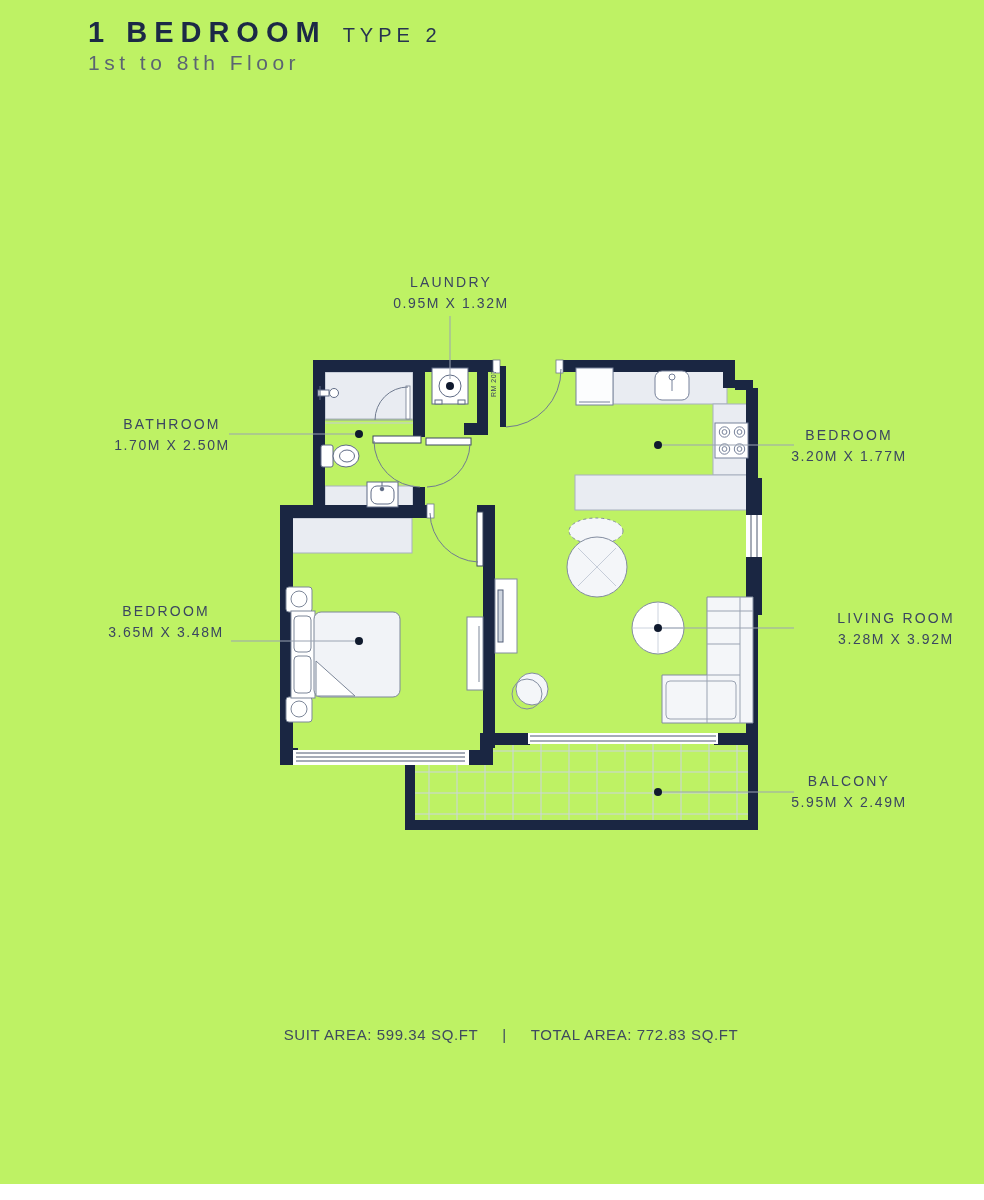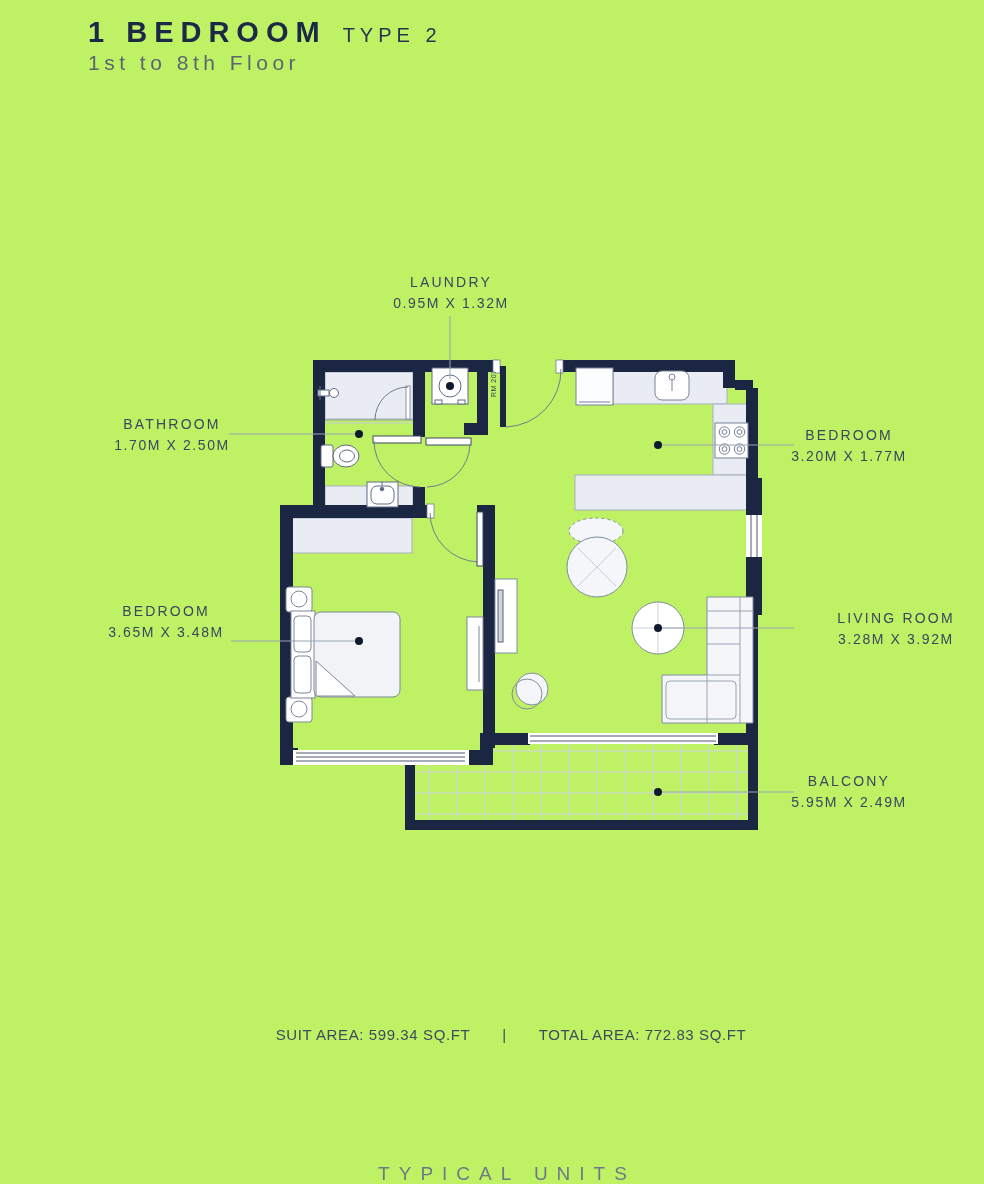--- a/index.html
+++ b/index.html
@@ -7,21 +7,21 @@
         font-family:"Liberation Sans",sans-serif;}
   #plan-svg{position:absolute;left:0;top:0;}
   .title-block{position:absolute;left:88px;top:16px;white-space:nowrap;}
   .title-main{font-size:29px;font-weight:bold;letter-spacing:7px;color:#1c2946;}
   .title-type{font-size:20px;font-weight:500;letter-spacing:5px;color:#273350;margin-left:16px;}
   .title-sub{font-size:21px;font-weight:400;letter-spacing:4.5px;color:#5b6472;margin-top:2px;}
   .room-label{position:absolute;transform:translateX(-50%);text-align:center;white-space:nowrap;
               color:#3b4660;font-size:14px;font-weight:500;letter-spacing:2.2px;line-height:21px;}
   .room-dims{font-weight:400;letter-spacing:1.6px;}
   .area-footer{position:absolute;top:1026px;left:511px;transform:translateX(-50%);
-               display:flex;gap:32px;align-items:center;white-space:nowrap;
+               display:flex;gap:24px;align-items:center;white-space:nowrap;
                font-size:15px;font-weight:500;letter-spacing:.6px;color:#3e4a5e;}
   .typical{position:absolute;top:1163px;left:507px;transform:translateX(-50%);
            font-size:19px;font-weight:400;letter-spacing:9px;color:#6e7887;white-space:nowrap;}
 </style>
 </head>
 <body>
 
 <div id="page">
 
   <div class="title-block">
@@ -259,15 +259,14 @@
     <div>BALCONY</div>
     <div class="room-dims">5.95M X 2.49M</div>
   </div>
 
   <div class="area-footer">
     <span>SUIT AREA: 599.34 SQ.FT</span>
     <span>|</span>
     <span>TOTAL AREA: 772.83 SQ.FT</span>
   </div>
 
-  <div class="typical">TYPICAL UNITS</div>
 
 </div>
 
 </body></html>

